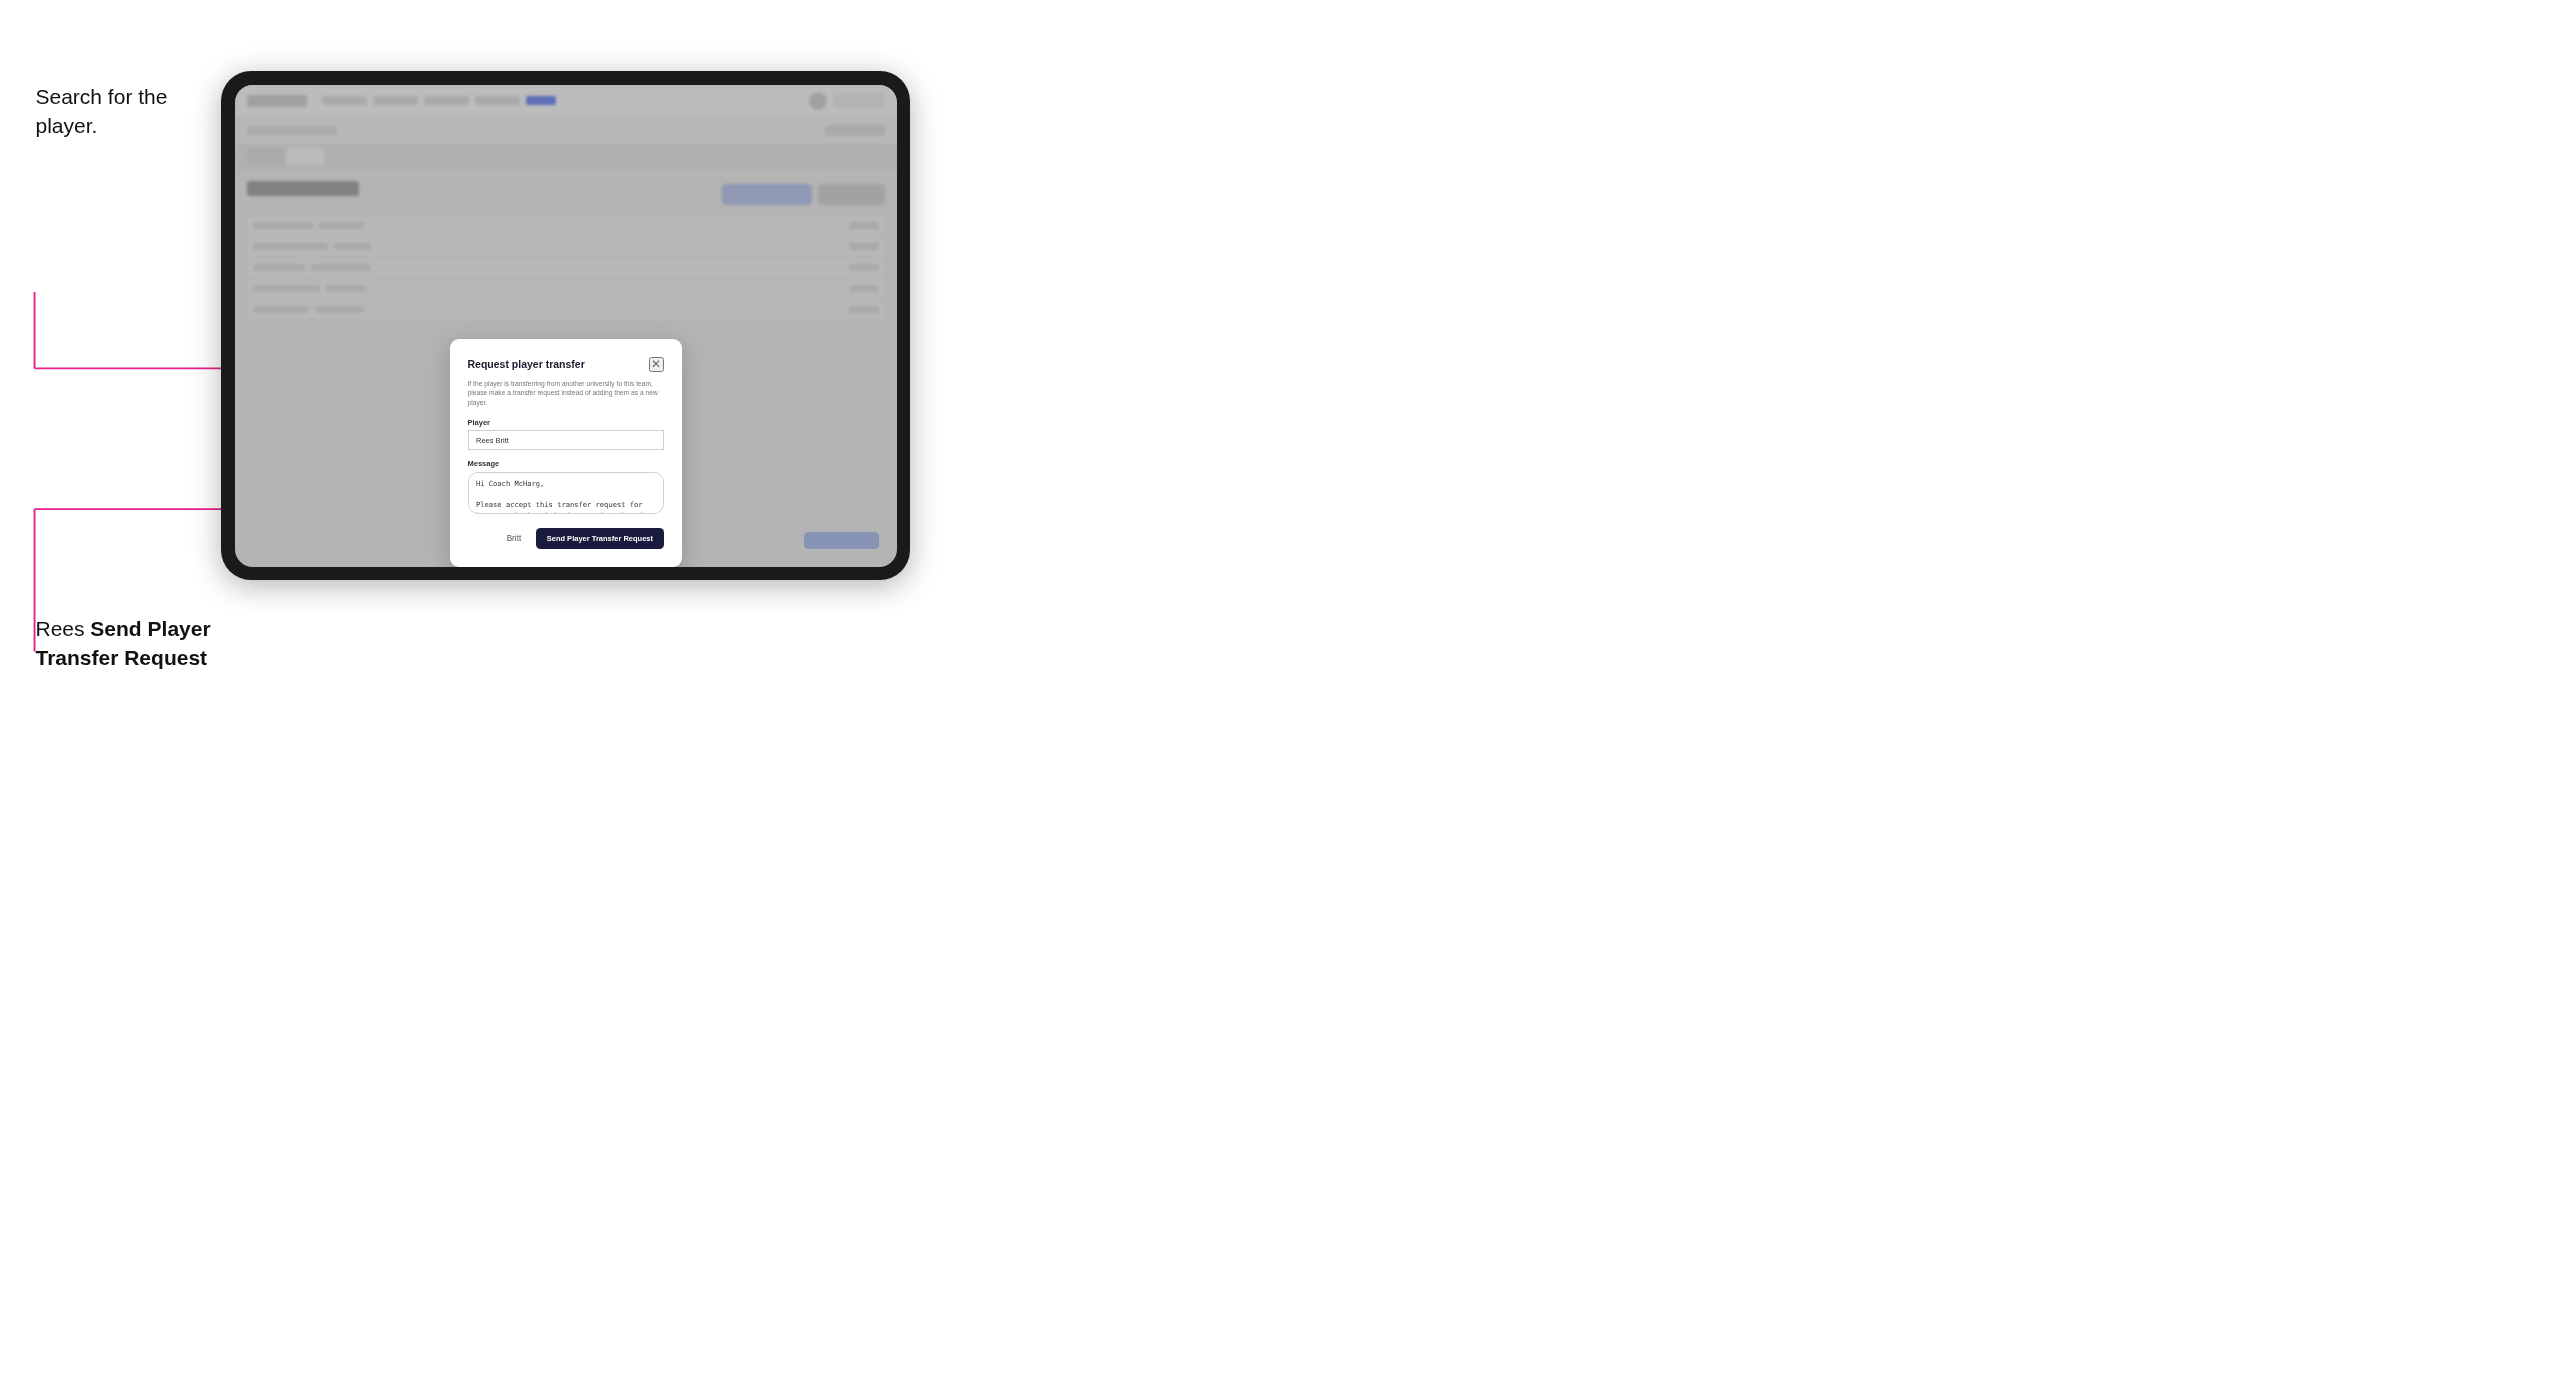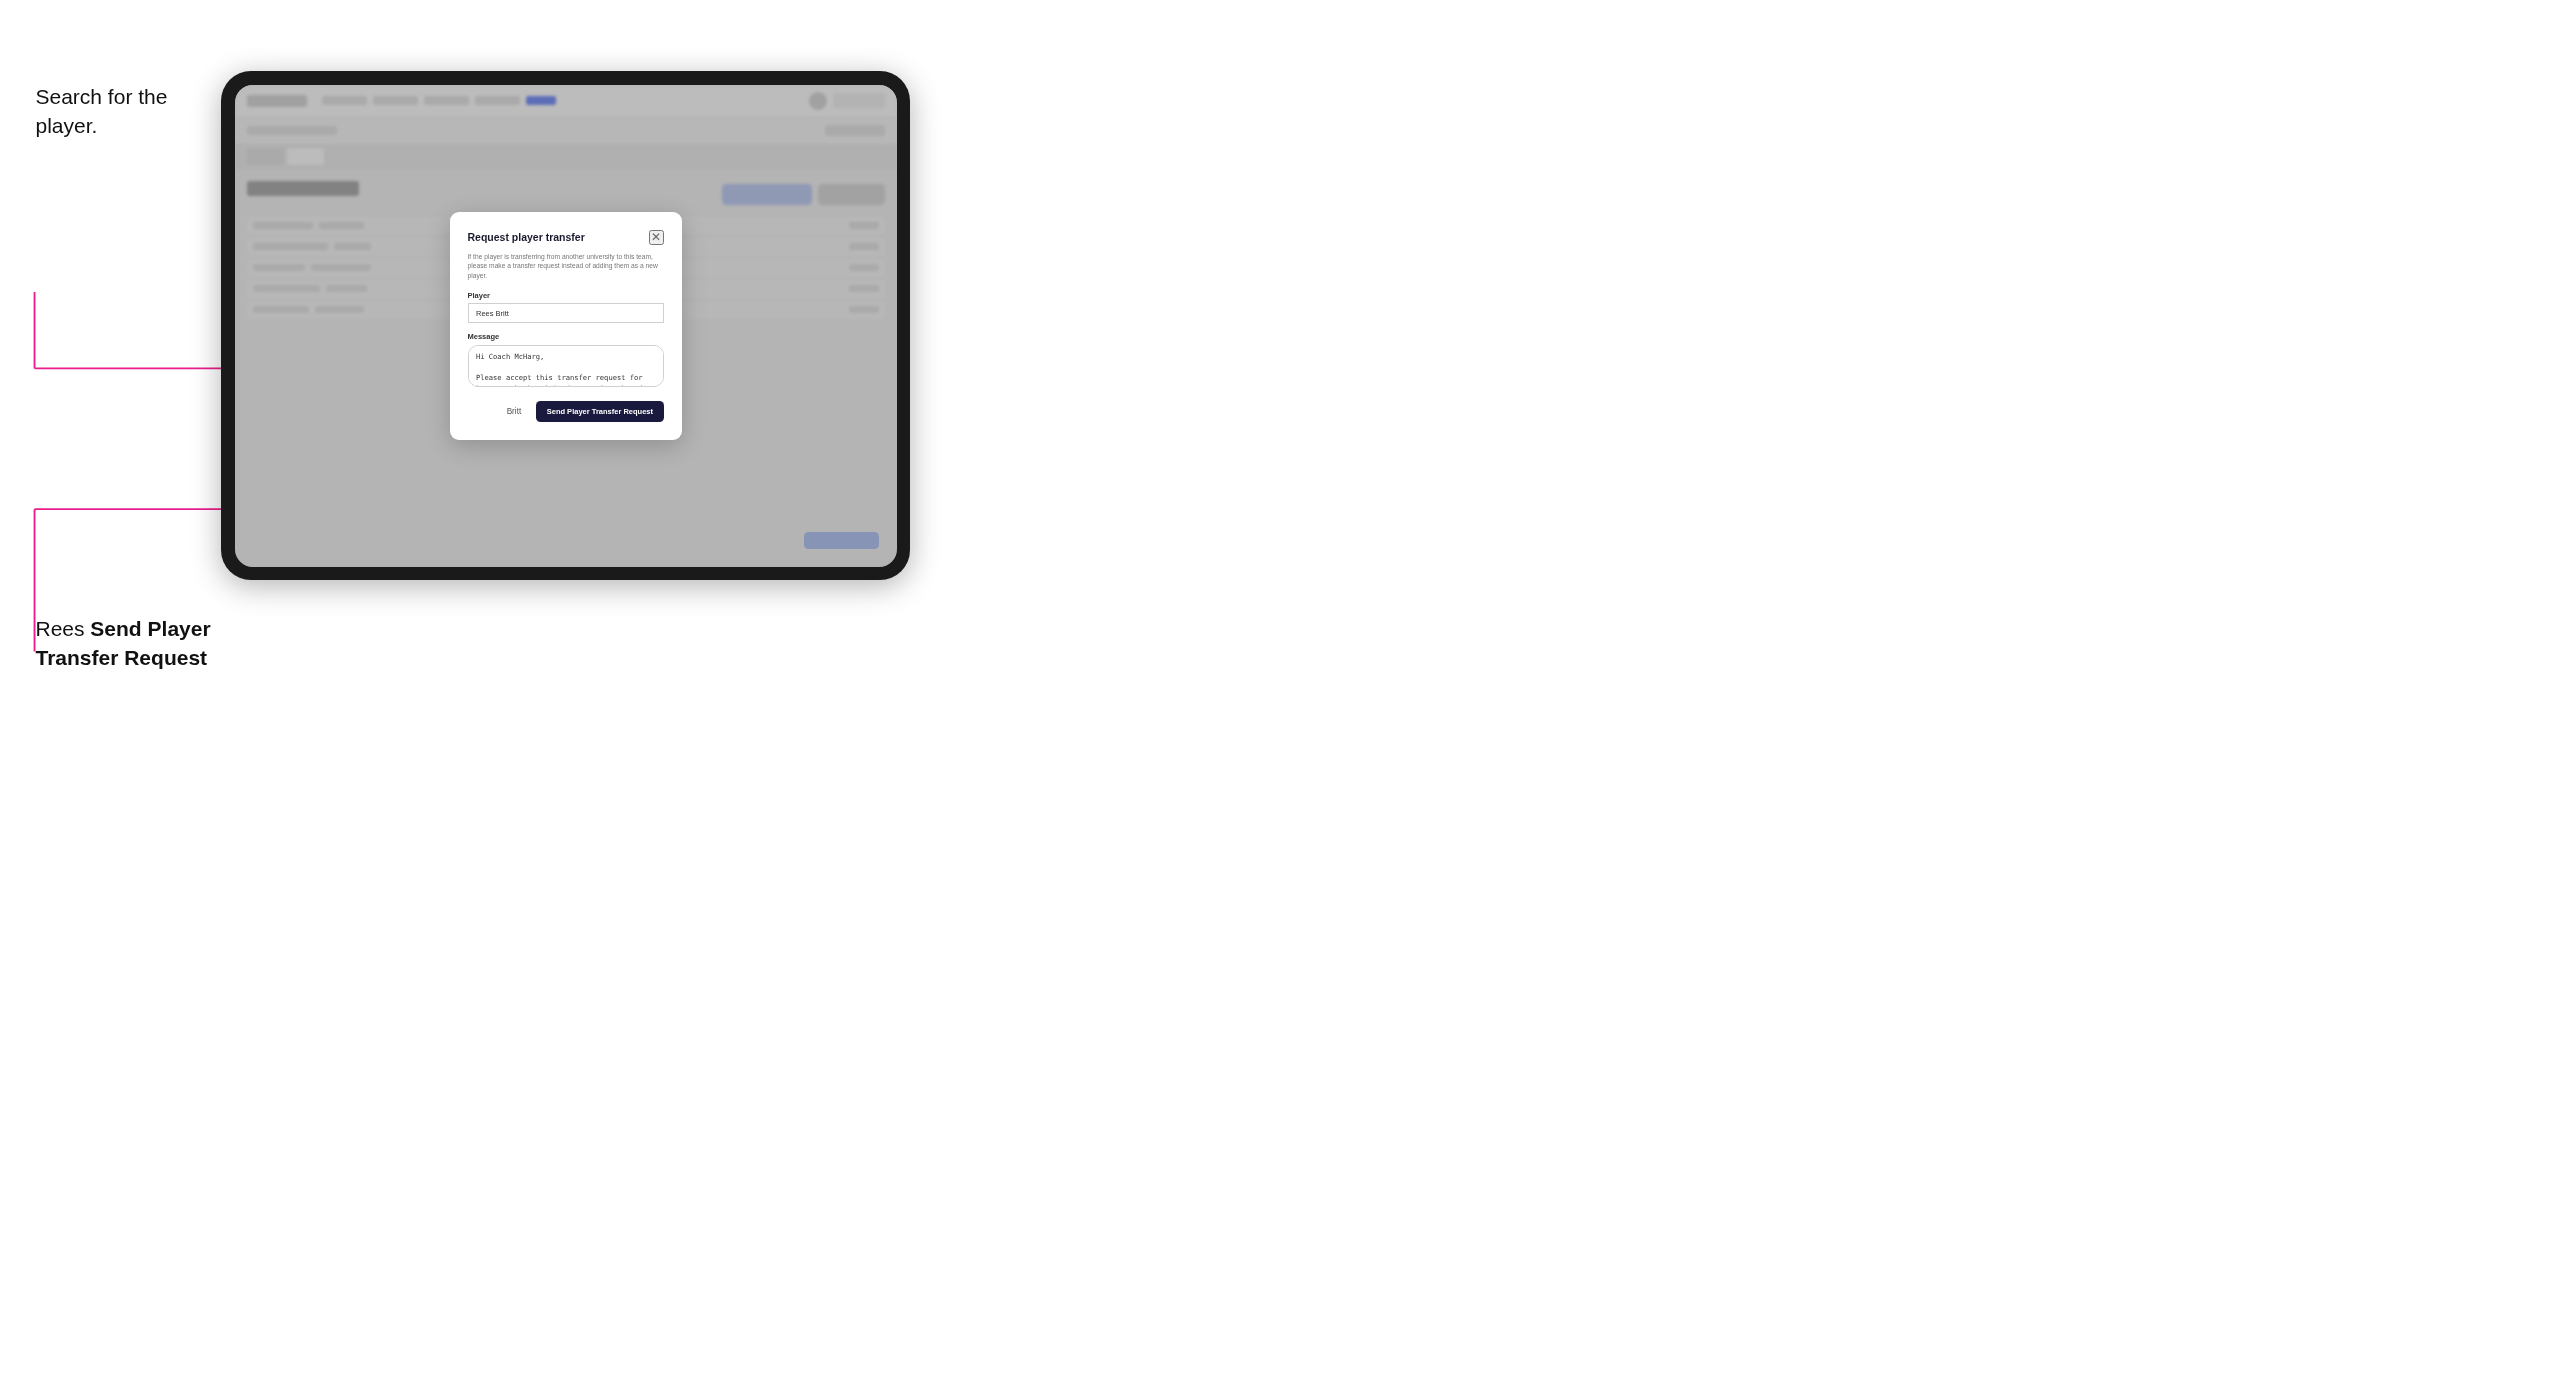--- a/index.html
+++ b/index.html
@@ -240,21 +240,21 @@
       border-radius: 4.5px;
       opacity: 0.6;
     }
 
     
     .modal-overlay {
       position: absolute;
       top: 0; left: 0; right: 0; bottom: 0;
       background: rgba(0,0,0,0.25);
       display: flex;
-      align-items: center;
+      align-items: flex-end;
       justify-content: center;
       z-index: 10;
     }
 
     .modal {
       background: #fff;
       border-radius: 9px;
       padding: 18px;
       width: 232px;
       box-shadow: 0 6px 24px rgba(0,0,0,0.2);

